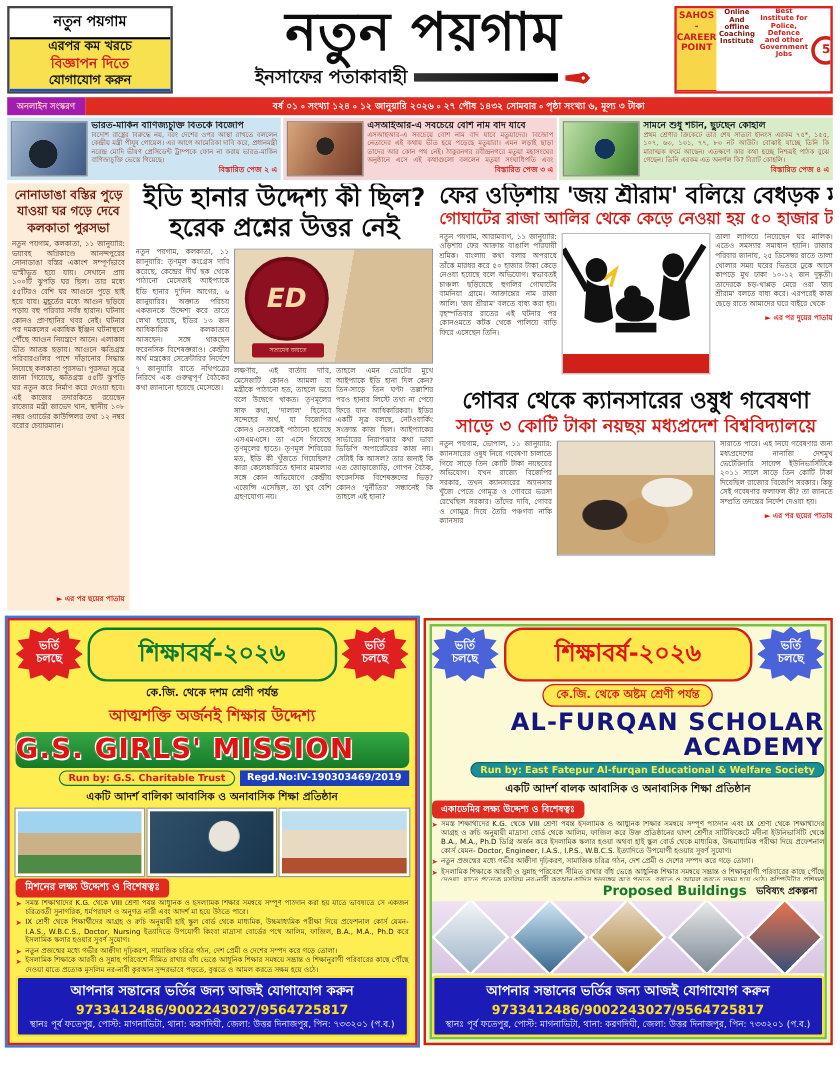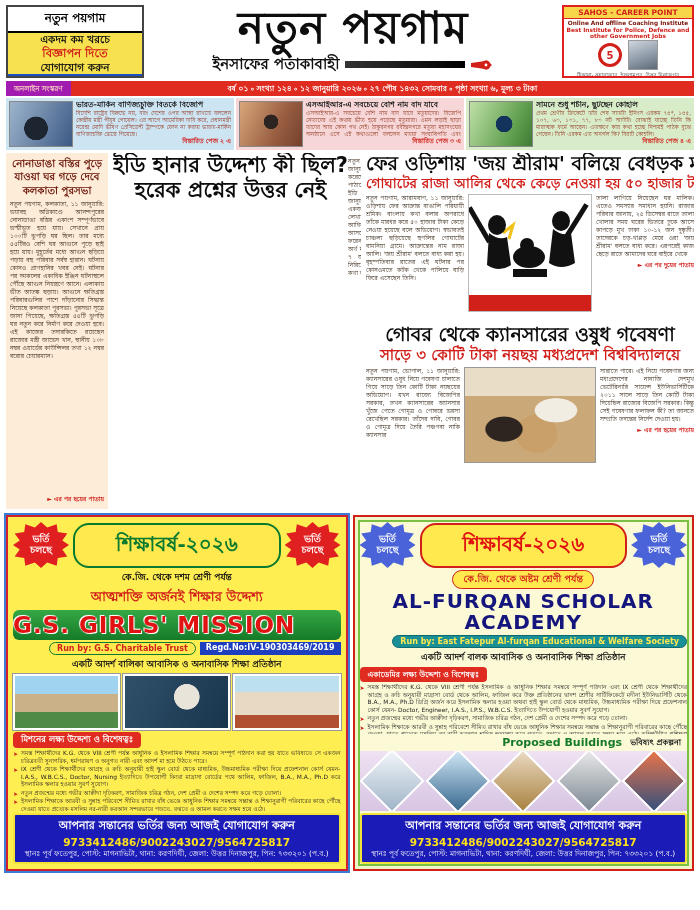--- a/index.html
+++ b/index.html
@@ -12,21 +12,21 @@
   .had-logo{background:#fff;color:#000;font-weight:bold;font-size:12px;border-bottom:2px solid #000;padding:2px 0}
   .had-mid{background:#f7e14e;flex:1;display:flex;flex-direction:column;justify-content:center;line-height:1.25}
   .had-mid .l1,.had-mid .l3{font-weight:bold;font-size:10.5px;color:#111}
   .had-mid .l2{font-weight:bold;font-size:11.5px;color:#d11f1a}
   .had-phone{background:#1a4fc4;color:#fff;font-weight:bold;font-size:9px;padding:2px 0}
   .masthead{flex:1;display:flex;flex-direction:column;align-items:center;justify-content:center;overflow:hidden}
   .mast-title{font-size:44px;font-weight:800;color:#0d0d0d;line-height:1;letter-spacing:1px;white-space:nowrap}
   .mast-tag-row{display:flex;align-items:center;gap:6px;margin-top:2px}
   .mast-tag{font-size:15px;font-weight:bold;color:#111}
   .tag-bar{width:120px;height:7px;background:linear-gradient(90deg,#333,#000)}
-  .sahos{width:132px;border:2px solid #e02020;background:#fff;display:flex;flex-direction:column;text-align:center;overflow:hidden}
+  .sahos{width:132px;border:2px solid #e02020;background:#fff;display:flex;flex-direction:row;text-align:center;overflow:hidden}
   .sahos-title{background:#f7d64a;color:#d11f1a;font-weight:bold;font-size:7.5px;padding:1px 0;border-bottom:1px solid #e02020}
   .sahos-l1{color:#7a1408;font-size:5.8px;font-weight:bold;padding:1px 2px}
   .sahos-l2{color:#d11f1a;font-size:5.8px;font-weight:bold;padding:0 2px}
   .sahos-mid{flex:1;display:flex;align-items:center;justify-content:center;gap:6px;padding:1px}
   .sahos-circle{width:24px;height:24px;border-radius:50%;border:3px solid #d11f1a;color:#d11f1a;font-weight:bold;font-size:10px;display:flex;align-items:center;justify-content:center}
   .sahos-photo{width:30px;height:30px;background:linear-gradient(160deg,#cfd6de,#8a96a4 60%,#5d6977);border:1px solid #999}
   .sahos-strip{height:6px;background:repeating-linear-gradient(90deg,#d11f1a 0 10px,#a00d08 10px 20px)}
   .sahos-addr{font-size:5.4px;color:#333;padding:1px 2px}
   
   .datebar{display:flex;height:15px;margin:1px 6px 0 6px}
@@ -44,21 +44,21 @@
   .brief-txt{flex:1;display:flex;flex-direction:column;overflow:hidden}
   .brief-h{font-size:7.6px;font-weight:bold;color:#101010;line-height:1.15}
   .brief-b{font-size:5.6px;color:#97402a;line-height:1.25;flex:1;overflow:hidden;text-align:justify}
   .brief-p{font-size:6.2px;font-weight:bold;color:#d11f1a;text-align:right}
   
   .main{display:flex;gap:5px;margin:3px 6px 0 6px;height:356px}
   .nona{width:102px;flex:none;background:#fcecd8;padding:4px;display:flex;flex-direction:column;overflow:hidden}
   .nona-h{font-size:10.2px;font-weight:bold;color:#6b1408;text-align:center;line-height:1.3;margin-bottom:3px}
   .smalltxt{font-size:6px;line-height:1.34;color:#3d2c1c;text-align:justify}
   .note{font-size:6px;font-weight:bold;color:#d11f1a;text-align:right;margin-top:2px}
-  .edsec{width:248px;flex:none;display:flex;flex-direction:row;overflow:hidden}
+  .edsec{width:248px;flex:none;display:flex;flex-direction:column;overflow:hidden}
   .ed-h{font-size:21px;font-weight:800;color:#0c0c0c;text-align:center;line-height:1.2}
   .ed-content{display:flex;gap:4px;margin-top:4px;flex:1;overflow:hidden}
   .ed-c0{width:78px;flex:none}
   .ed-right{flex:1;display:flex;flex-direction:column;overflow:hidden}
   .ed-fig{height:96px;border:1px solid #999;position:relative;background:linear-gradient(100deg,#e8d6b8 0 55%,#d8bf98 55% 100%);overflow:hidden;flex:none}
   .ed-seal{position:absolute;left:8px;top:6px;width:70px;height:70px;border-radius:50%;background:#8c1020;border:3px solid #6d0a16;color:#f3d9a8;display:flex;align-items:center;justify-content:center;font-weight:800;font-size:22px;font-style:italic}
   .ed-ribbon{position:absolute;left:14px;top:78px;width:60px;height:12px;background:#a01325;color:#f3d9a8;font-size:5px;display:flex;align-items:center;justify-content:center;border-radius:2px}
   .ed-sub{display:flex;gap:4px;margin-top:3px;flex:1;overflow:hidden}
   .ed-sub>div{flex:1}
   .artsec{flex:1;display:flex;flex-direction:column;overflow:hidden}
@@ -82,21 +82,21 @@
     clip-path:polygon(50% 0%,61% 12%,78% 5%,80% 22%,97% 25%,88% 40%,100% 50%,88% 60%,97% 75%,80% 78%,78% 95%,61% 88%,50% 100%,39% 88%,22% 95%,20% 78%,3% 75%,12% 60%,0% 50%,12% 40%,3% 25%,20% 22%,22% 5%,39% 12%)}
   .burst.red{background:#e02020}.burst.blue{background:#4a63d8}
   .year-pill{flex:1;text-align:center;font-weight:800;border-radius:16px;padding:4px 0}
   .year-pill.green{background:#ffe94e;border:2px solid #0a7a2f;color:#0a7a2f;font-size:20px}
   .year-pill.red{background:#ffe94e;border:2px solid #d11f1a;color:#e01212;font-size:20px}
   .ad-sub1{font-size:9px;font-weight:bold;color:#111;text-align:center}
   .ad-sub1.pill{align-self:center;background:#ffe94e;border:1px solid #d11f1a;color:#d11f1a;border-radius:10px;padding:1px 10px;font-size:9.5px}
   .ad-sub2{font-size:13px;font-weight:bold;color:#d11f1a;text-align:center}
   .gsm-banner{background:linear-gradient(#35a845,#157a28);border-radius:6px;text-align:left;padding:2px 0}
   .gsm-banner span{font-size:23px;font-weight:800;color:#e01212;text-shadow:0 0 2px #fff,1px 1px 0 #fff,-1px -1px 0 #fff;letter-spacing:1px}
-  .alf-title{font-size:20px;font-weight:800;color:#15157e;text-align:center;line-height:1.05;letter-spacing:1px}
+  .alf-title{font-size:20px;font-weight:800;color:#15157e;text-align:right;line-height:1.05;letter-spacing:1px}
   .pill-row{display:flex;justify-content:flex-end;gap:4px}
   .runby{background:#ffe94e;border:1px solid #0a7a2f;color:#d11f1a;font-weight:bold;font-size:8px;border-radius:9px;padding:1px 7px;white-space:nowrap}
   .runby.teal{background:#1a8f96;border:1px solid #0c6b71;color:#ffe94e}
   .regd{background:#1d3fbf;color:#fff;font-weight:bold;font-size:8px;padding:1px 6px;white-space:nowrap}
   .ad-line{font-size:8.8px;font-weight:bold;color:#111;text-align:center}
   .photo-row{display:flex;gap:3px;height:56px}
   .photo-row .ph{flex:1;border:2px solid #fff;box-shadow:0 0 0 1px #999}
   .ph-a{background:linear-gradient(#9fd3ef 0 35%,#cbb187 35% 70%,#4f8a46 70% 100%)}
   .ph-b{background:radial-gradient(circle at 60% 40%,#e8e4da 0 18%,transparent 19%),linear-gradient(120deg,#30506a,#18354c)}
   .ph-c{background:linear-gradient(#bde0ef 0 30%,#e8d9c2 30% 75%,#b05030 75% 100%)}
@@ -121,21 +121,21 @@
 </style>
 </head>
 <body>
 
 <div class="page">
 
   <div class="header">
     <div class="had">
       <div class="had-logo">নতুন পয়গাম</div>
       <div class="had-mid">
-        <div class="l1">একদম কম খরচে</div>
+        <div class="l1">এরপর কম খরচে</div>
         <div class="l2">বিজ্ঞাপন দিতে</div>
         <div class="l3">যোগাযোগ করুন</div>
       </div>
       <div class="had-phone">6295790640/ 77975 83010</div>
     </div>
 
     <div class="masthead">
       <div class="mast-title">নতুন পয়গাম</div>
       <div class="mast-tag-row">
         <span class="mast-tag">ইনসাফের পতাকাবাহী</span>

